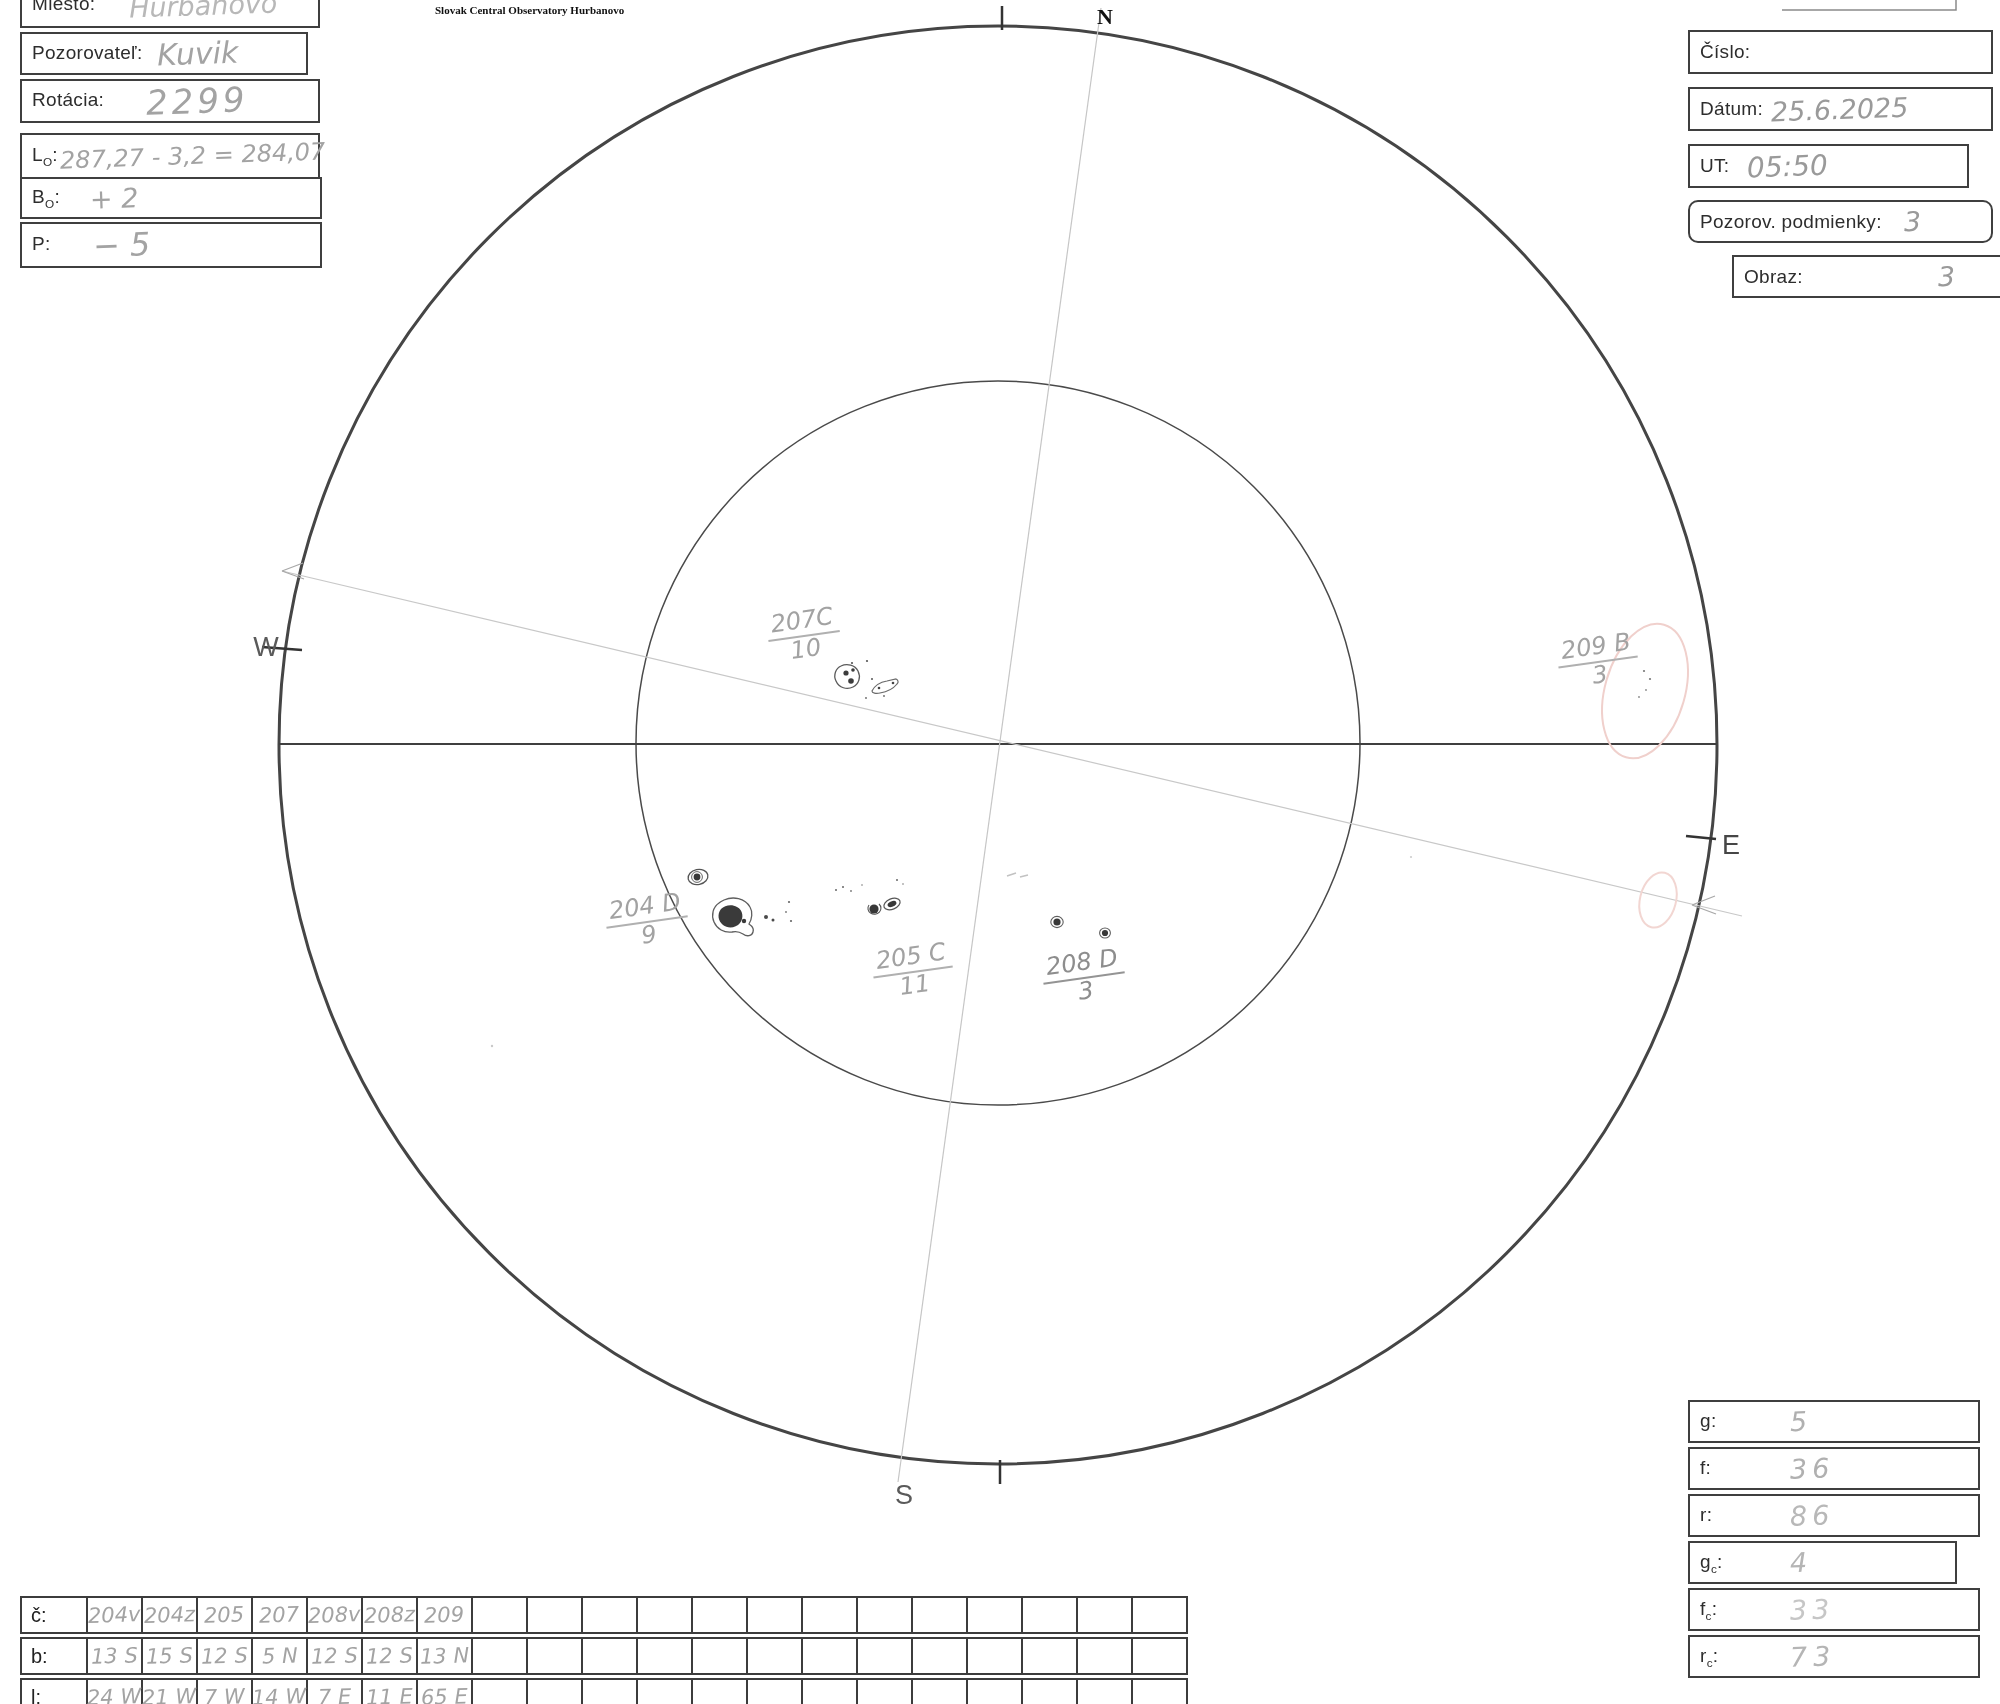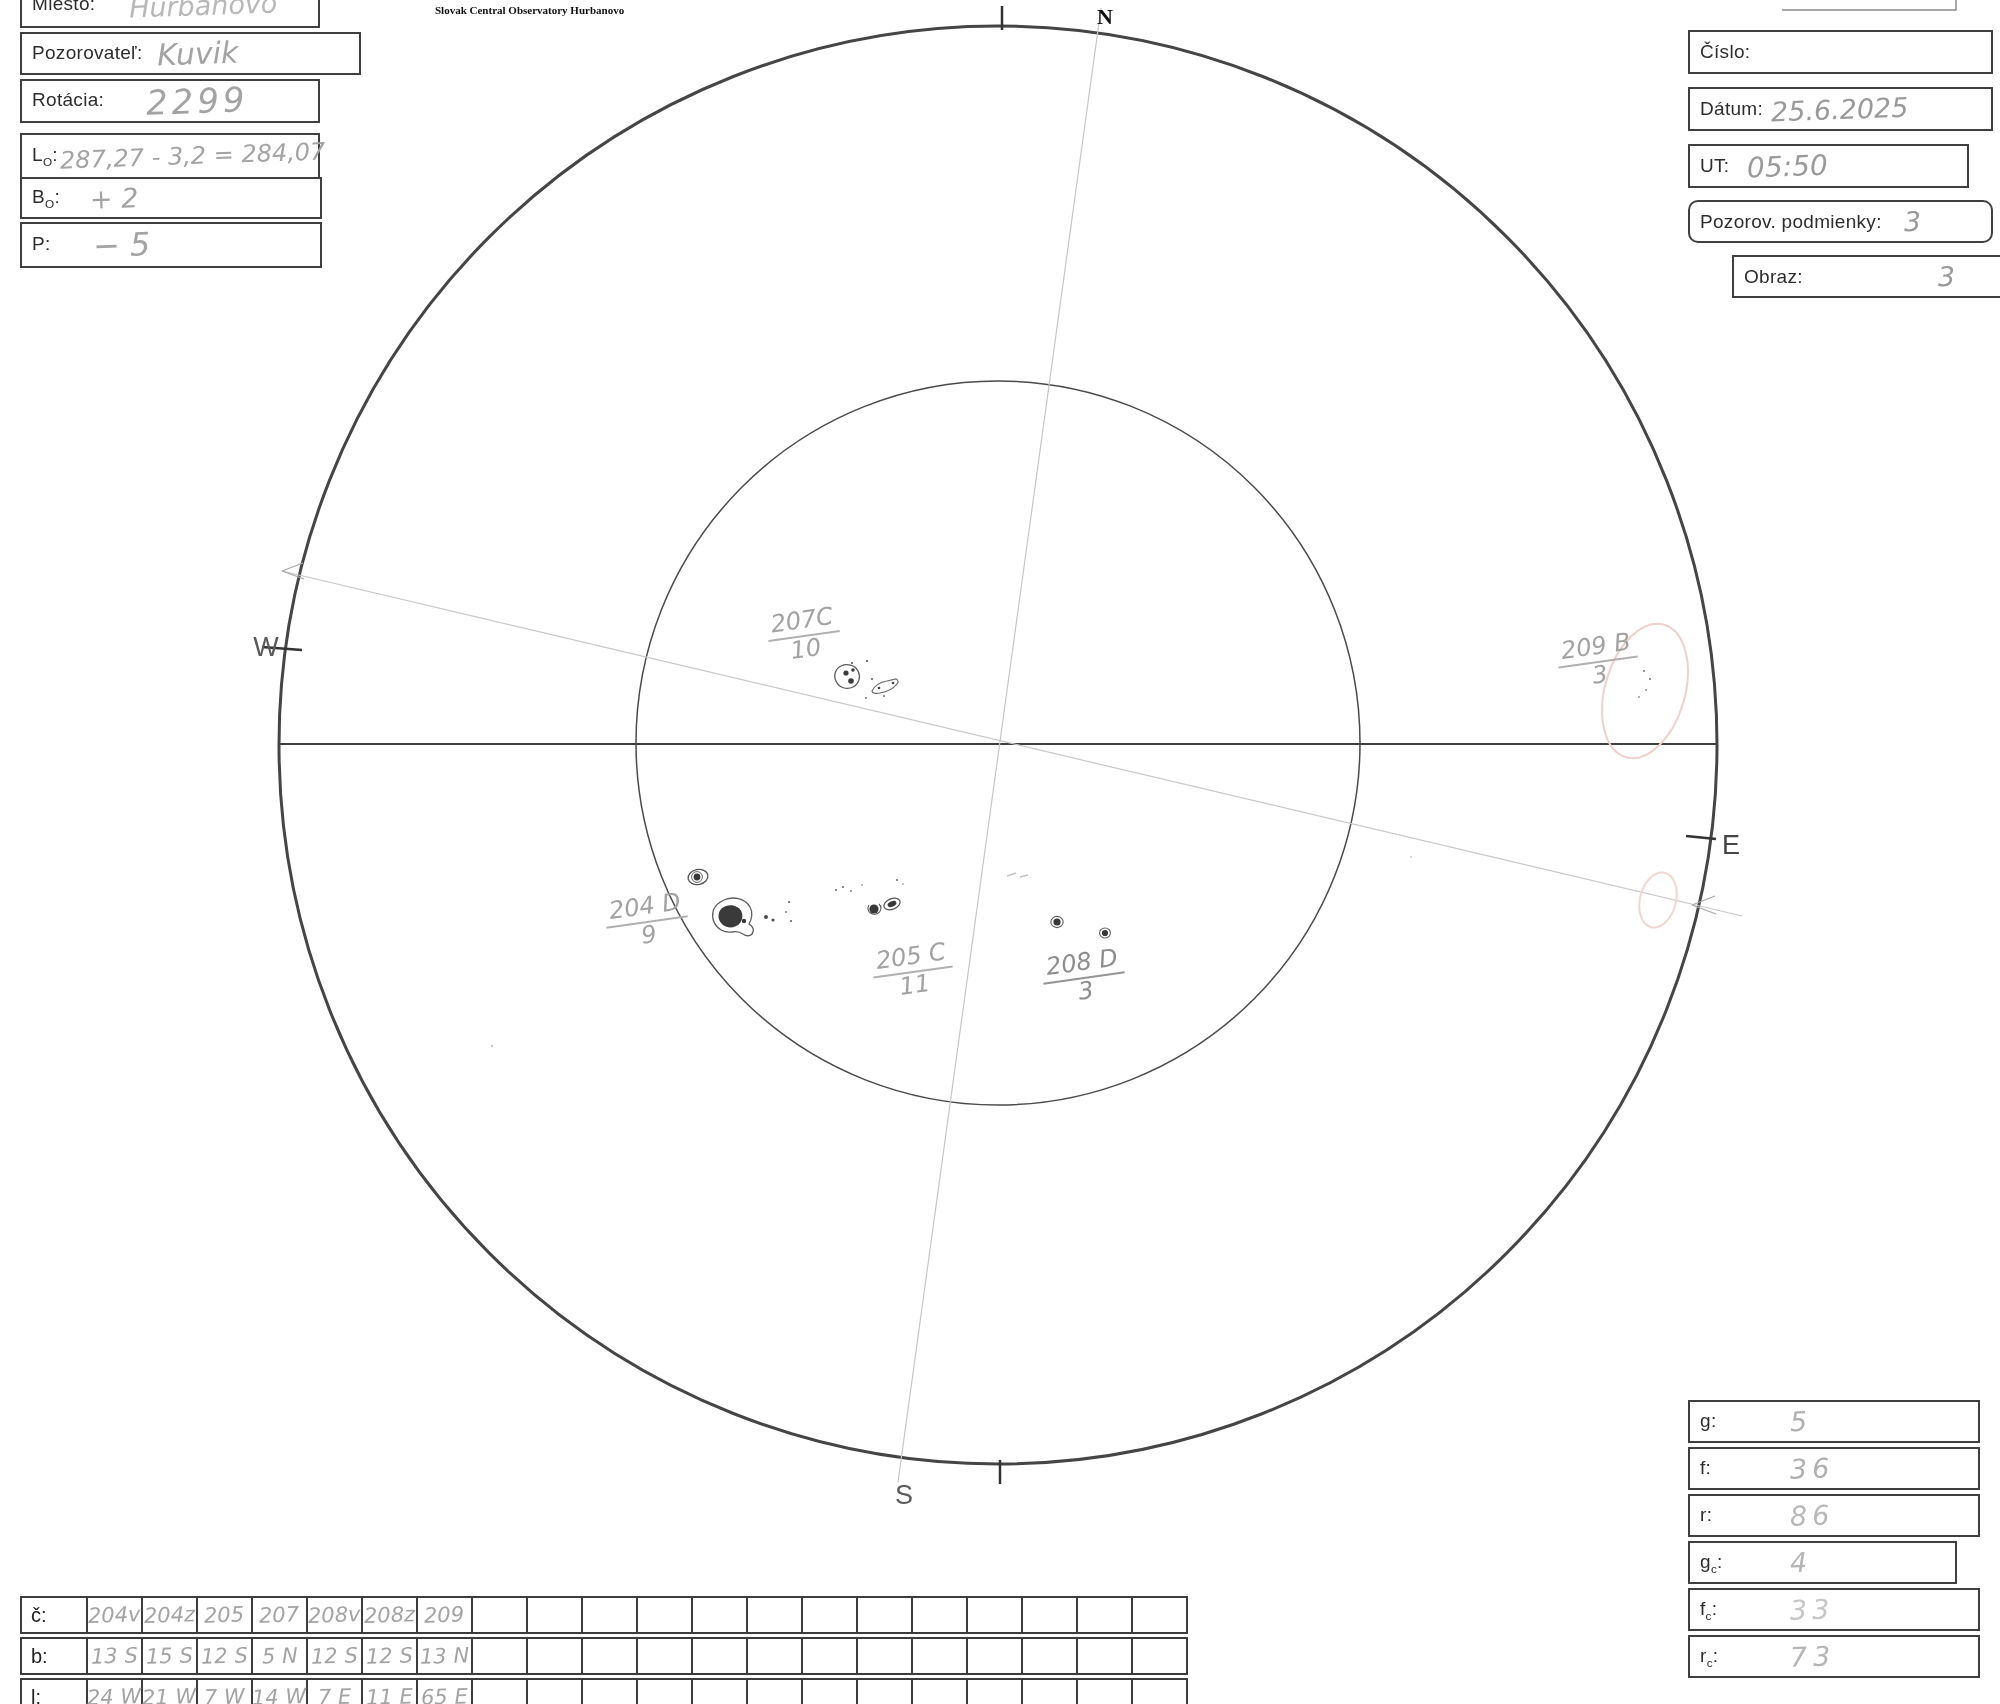--- a/index.html
+++ b/index.html
@@ -131,21 +131,21 @@
   <circle cx="492" cy="1046" r="1.2" fill="#c9c9c9"></circle>
   <circle cx="1411" cy="857" r="1.1" fill="#cecece"></circle>
 </svg>
 
 <div class="title">Slovak Central Observatory Hurbanovo</div>
 
 <div class="fbox" style="left:20px;top:-18px;width:300px;height:46px;">
   <span class="lbl"><span>Miesto</span><sub></sub><span>:</span></span>
   <span class="hw" style="font-size:27px;margin-left:34px;color:#b8b8b8;">Hurbanovo</span>
 </div>
-<div class="fbox" style="left:20px;top:32px;width:341px;height:43px;">
+<div class="fbox" style="left:20px;top:32px;width:288px;height:43px;">
   <span class="lbl"><span>Pozorovateľ</span><sub></sub><span>:</span></span>
   <span class="hw" style="font-size:30px;margin-left:14px;">Kuvik</span>
 </div>
 <div class="fbox" style="left:20px;top:79px;width:300px;height:44px;">
   <span class="lbl"><span>Rotácia</span><sub></sub><span>:</span></span>
   <span class="hw" style="font-size:34px;margin-left:42px;letter-spacing:4px;">2299</span>
 </div>
 <div class="fbox" style="left:20px;top:133px;width:300px;height:46px;">
   <span class="lbl"><span>L</span><sub>O</sub><span>:</span></span>
   <span class="hw" style="font-size:24px;margin-left:2px;">287,27 - 3,2 = 284,07</span>

